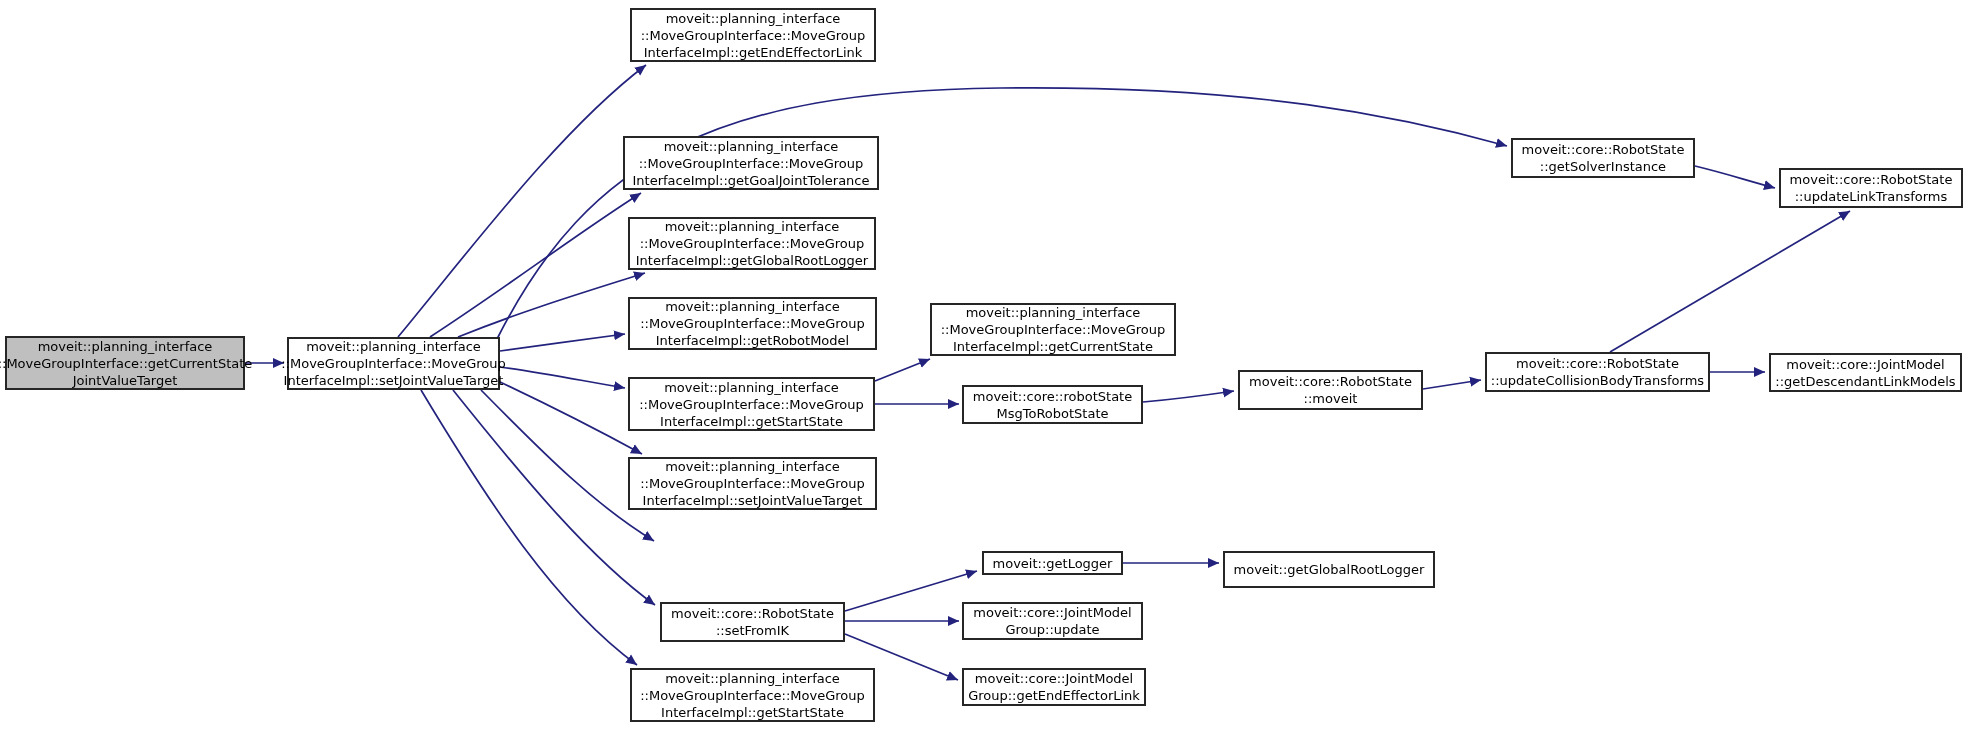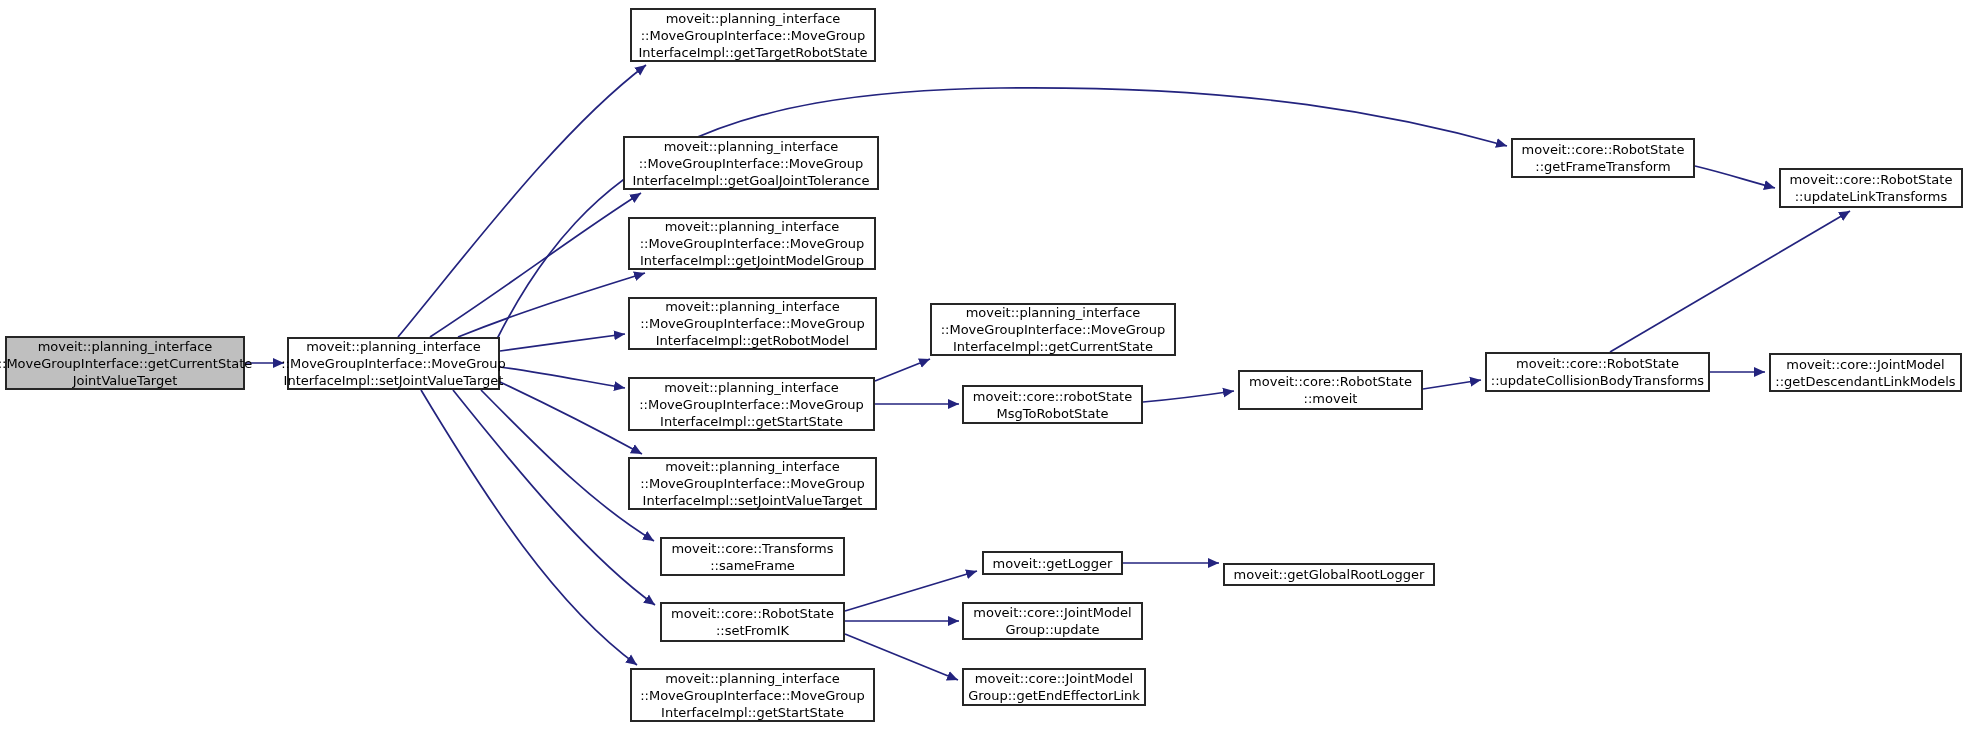--- a/index.html
+++ b/index.html
@@ -76,50 +76,46 @@
       <span>JointValueTarget</span>
     </div>
     <div class="node" style="left: 287px; top: 337px; width: 213px; height: 53px;">
       <span>moveit::planning_interface</span>
       <span>::MoveGroupInterface::MoveGroup</span>
       <span>InterfaceImpl::setJointValueTarget</span>
     </div>
     <div class="node" style="left: 630px; top: 8px; width: 246px; height: 54px;">
       <span>moveit::planning_interface</span>
       <span>::MoveGroupInterface::MoveGroup</span>
-      <span>InterfaceImpl::getTargetRobotState</span>
+      <span>InterfaceImpl::getEndEffectorLink</span>
     </div>
     <div class="node" style="left: 623px; top: 136px; width: 256px; height: 54px;">
       <span>moveit::planning_interface</span>
       <span>::MoveGroupInterface::MoveGroup</span>
       <span>InterfaceImpl::getGoalJointTolerance</span>
     </div>
     <div class="node" style="left: 628px; top: 217px; width: 248px; height: 53px;">
       <span>moveit::planning_interface</span>
       <span>::MoveGroupInterface::MoveGroup</span>
-      <span>InterfaceImpl::getJointModelGroup</span>
+      <span>InterfaceImpl::getGlobalRootLogger</span>
     </div>
     <div class="node" style="left: 628px; top: 297px; width: 249px; height: 53px;">
       <span>moveit::planning_interface</span>
       <span>::MoveGroupInterface::MoveGroup</span>
       <span>InterfaceImpl::getRobotModel</span>
     </div>
     <div class="node" style="left: 628px; top: 377px; width: 247px; height: 54px;">
       <span>moveit::planning_interface</span>
       <span>::MoveGroupInterface::MoveGroup</span>
       <span>InterfaceImpl::getStartState</span>
     </div>
     <div class="node" style="left: 628px; top: 457px; width: 249px; height: 53px;">
       <span>moveit::planning_interface</span>
       <span>::MoveGroupInterface::MoveGroup</span>
       <span>InterfaceImpl::setJointValueTarget</span>
-    </div>
-    <div class="node" style="left: 660px; top: 537px; width: 185px; height: 39px;">
-      <span>moveit::core::Transforms</span>
-      <span>::sameFrame</span>
     </div>
     <div class="node" style="left: 660px; top: 602px; width: 185px; height: 40px;">
       <span>moveit::core::RobotState</span>
       <span>::setFromIK</span>
     </div>
     <div class="node" style="left: 630px; top: 668px; width: 245px; height: 54px;">
       <span>moveit::planning_interface</span>
       <span>::MoveGroupInterface::MoveGroup</span>
       <span>InterfaceImpl::getStartState</span>
     </div>
@@ -140,26 +136,26 @@
       <span>Group::update</span>
     </div>
     <div class="node" style="left: 962px; top: 668px; width: 184px; height: 38px;">
       <span>moveit::core::JointModel</span>
       <span>Group::getEndEffectorLink</span>
     </div>
     <div class="node" style="left: 1238px; top: 370px; width: 185px; height: 40px;">
       <span>moveit::core::RobotState</span>
       <span>::moveit</span>
     </div>
-    <div class="node" style="left: 1223px; top: 563px; width: 212px; height: 23px;">
+    <div class="node" style="left: 1223px; top: 551px; width: 212px; height: 37px;">
       <span>moveit::getGlobalRootLogger</span>
     </div>
     <div class="node" style="left: 1511px; top: 138px; width: 184px; height: 40px;">
       <span>moveit::core::RobotState</span>
-      <span>::getFrameTransform</span>
+      <span>::getSolverInstance</span>
     </div>
     <div class="node" style="left: 1485px; top: 352px; width: 225px; height: 40px;">
       <span>moveit::core::RobotState</span>
       <span>::updateCollisionBodyTransforms</span>
     </div>
     <div class="node" style="left: 1779px; top: 168px; width: 184px; height: 40px;">
       <span>moveit::core::RobotState</span>
       <span>::updateLinkTransforms</span>
     </div>
     <div class="node" style="left: 1769px; top: 353px; width: 193px; height: 39px;">

